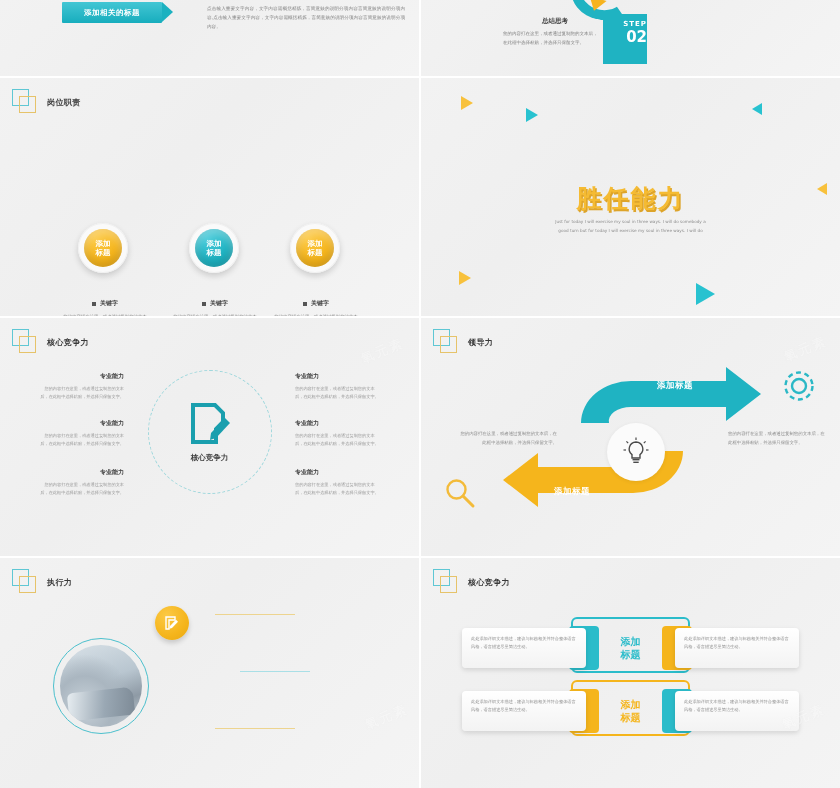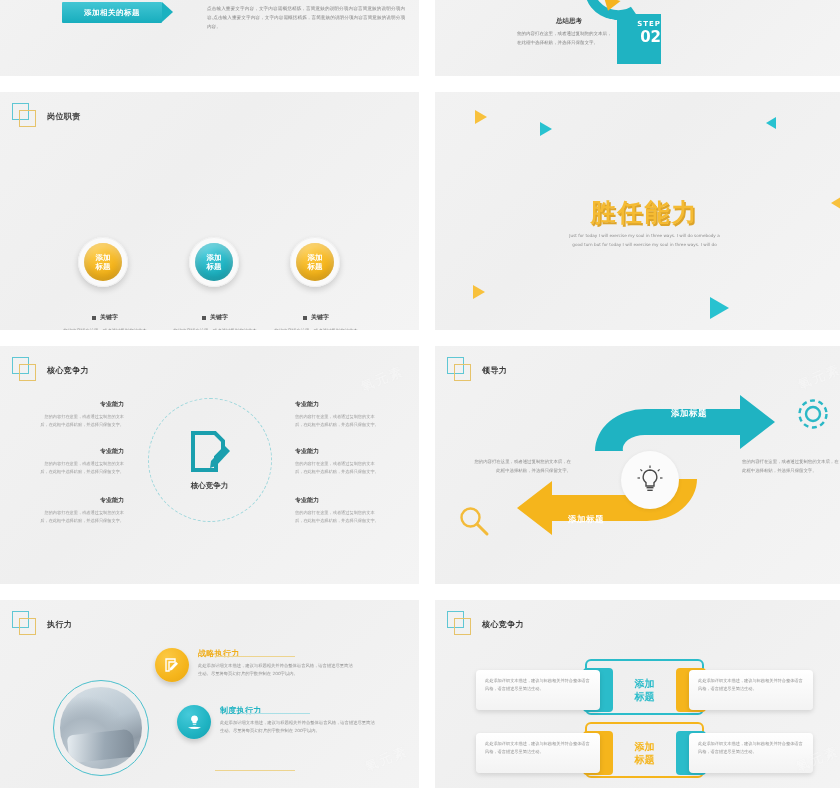--- a/index.html
+++ b/index.html
@@ -8,21 +8,21 @@
     font-family: "DejaVu Sans", "Liberation Sans", sans-serif;
     background: #ffffff;
     overflow: hidden;
   }
   .deck {
     position: relative;
     width: 840px; height: 788px;
     display: grid;
     grid-template-columns: 419px 419px;
     grid-template-rows: 76px 238px 238px 232px;
-    gap: 16px;
+    gap: 2px;
     background: #ffffff;
   }
   .slide {
     position: relative;
     background: linear-gradient(135deg,#f2f2f2 0%, #efefef 40%, #f4f4f4 100%);
     overflow: hidden;
   }
 
   
   .ttl { position:absolute; left:12px; top:11px; display:flex; align-items:center; gap:9px;}
@@ -398,39 +398,22 @@
       <div class="inner"></div>
     </div>
 
     <div class="s7-item" style="left:155px; top:48px;">
       <div class="s7-ico y">
         <svg width="16" height="16" viewBox="0 0 16 16">
             <path d="M2 2h9v3H5v9H2z" fill="none" stroke="#fff" stroke-width="1.4"></path>
             <path d="M6 11 L12 4.8 l2 2 L8 13 l-2.6 .8z" fill="#fff"></path>
           </svg>
       </div>
-      <div class="s7-txt">
-        <h4 class="y">战略执行力</h4>
-        <p>此处添加详细文本描述，建议与标题相关并符合整体语言风格，语言描述尽量简洁生动。尽量将每页幻灯片的字数控制在 200字以内。</p>
-      </div>
-    </div>
-
-    <div class="s7-item" style="left:177px; top:105px;">
-      <div class="s7-ico t">
-        <svg width="17" height="17" viewBox="0 0 17 17">
-          <path d="M8.5 1.5a3.4 3.4 0 0 1 2 6.2v1.4h-4V7.7a3.4 3.4 0 0 1 2-6.2z" fill="#fff"></path>
-          <rect x="6.8" y="9.7" width="3.4" height="1" fill="#fff"></rect>
-          <path d="M2 13.5 q6.5 3.2 13 0 q-6.5 -1.6 -13 0z" fill="#fff"></path>
-        </svg>
-      </div>
-      <div class="s7-txt">
-        <h4 class="t">制度执行力</h4>
-        <p>此处添加详细文本描述，建议与标题相关并符合整体语言风格，语言描述尽量简洁生动。尽量将每页幻灯片的字数控制在 200字以内。</p>
-      </div>
-    </div>
+    </div>
+
 
 
     <div class="s7-rule" style="left:215px; top:56px; width:80px; background:#edd48f;"></div>
     <div class="s7-rule" style="left:240px; top:113px; width:70px; background:#a9dfe6;"></div>
     <div class="s7-rule" style="left:215px; top:170px; width:80px; background:#edd48f;"></div>
 
     <div class="wm" style="right:10px; top:150px;">氧元素</div>
   </div>
 
   <div class="slide">

